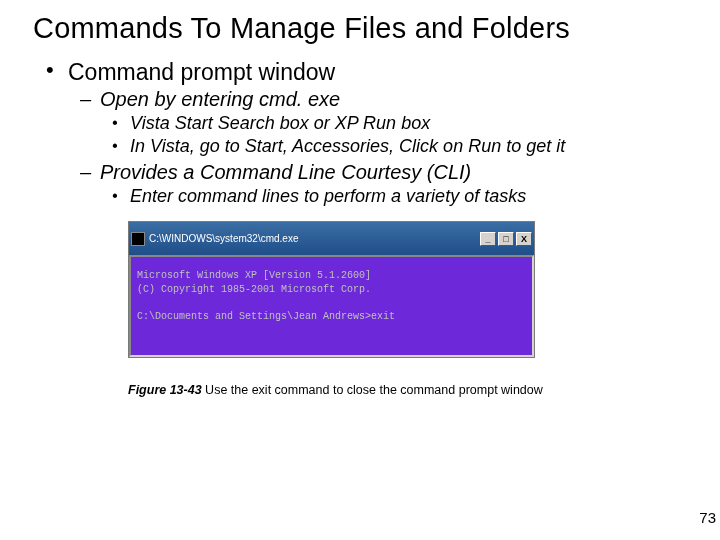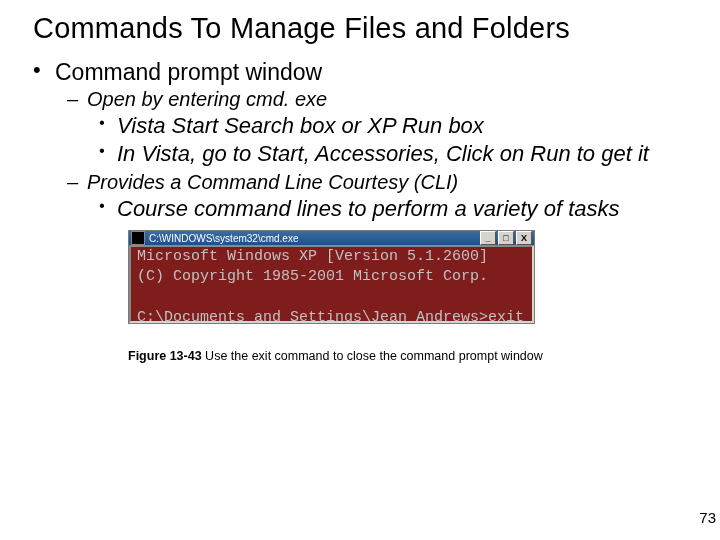--- a/index.html
+++ b/index.html
@@ -19,21 +19,21 @@
     box-sizing: border-box;
     padding: 12px 20px 0 20px;
   }
   .title {
     font-size: 29px;
     margin: 0 0 14px 13px;
     font-weight: normal;
     letter-spacing: 0.2px;
   }
   ul.lvl1 {
-    margin: 1px;
+    margin: 14px;
     padding-left: 34px;
     list-style: none;
   }
   ul.lvl1 > li::before {
     content: "•";
     position: absolute;
     margin-left: -22px;
     font-size: 22px;
     line-height: 1;
   }
@@ -64,37 +64,37 @@
     list-style: none;
   }
   ul.lvl3 > li::before {
     content: "•";
     position: absolute;
     margin-left: -18px;
     font-size: 16px;
     line-height: 1.2;
   }
   ul.lvl3 > li {
-    font-size: 22px;
+    font-size: 18px;
     margin-bottom: 2px;
     position: relative;
   }
 
   
   .cmd-window {
     width: 405px;
     margin: 8px 0 0 108px;
     border: 1px solid #7a7a7a;
     background: #d6d3ce;
     font-family: "Courier New", monospace;
   }
   .cmd-titlebar {
     display: flex;
     align-items: center;
-    height: 14px;
+    height: 33px;
     background: linear-gradient(#3b6ea5, #1f4e89);
     color: #fff;
     font-family: Tahoma, Arial, sans-serif;
     font-size: 10px;
     padding: 0 2px;
   }
   .cmd-titlebar .appicon {
     width: 12px;
     height: 12px;
     background: #000;
@@ -116,40 +116,41 @@
     font-size: 9px;
     line-height: 12px;
     text-align: center;
     border: 1px solid #fff;
     border-right-color: #555;
     border-bottom-color: #555;
     font-family: Arial, sans-serif;
     font-weight: bold;
   }
   .cmd-body {
-    background: #7f1d1d;
+    background: #6d28d9;
     color: #c0c0c0;
-    font-size: 15px;
+    font-size: 10px;
     line-height: 1.35;
-    padding: 0 6px;
+    padding: 12px 6px;
     height: 74px;
     border: 2px solid #d6d3ce;
     border-top-color: #888;
     border-left-color: #888;
     white-space: pre;
     overflow: hidden;
   }
   .caption {
     margin: 24px 0 0 108px;
     width: 440px;
     font-size: 12.5px;
     line-height: 1.35;
   }
   .caption .figlabel {
     font-weight: bold;
+    font-style: italic;
   }
   .pagenum {
     position: absolute;
     right: 4px;
     bottom: 14px;
     font-size: 15px;
   }
 </style>
 </head>
 <body>
@@ -165,21 +166,21 @@
         <li>
           <span>Open by entering cmd. exe</span>
           <ul class="lvl3">
             <li>Vista Start Search box or XP Run box</li>
             <li>In Vista, go to Start, Accessories, Click on Run to get it</li>
           </ul>
         </li>
         <li>
           <span>Provides a Command Line Courtesy (CLI)</span>
           <ul class="lvl3">
-            <li>Course command lines to perform a variety of tasks</li>
+            <li>Enter command lines to perform a variety of tasks</li>
           </ul>
         </li>
       </ul>
     </li>
   </ul>
 
   <div class="cmd-window">
     <div class="cmd-titlebar">
       <span class="appicon"></span>
       <span class="ttl">C:\WINDOWS\system32\cmd.exe</span>

